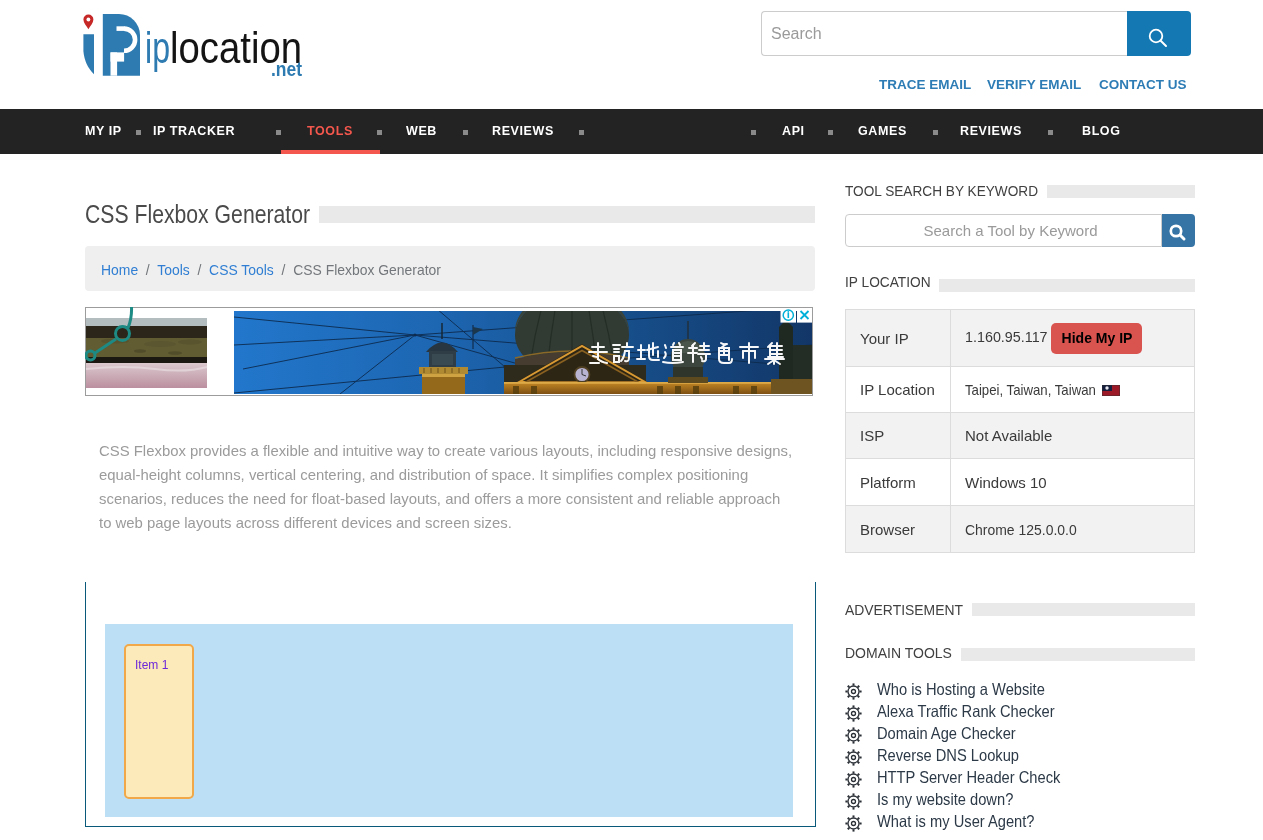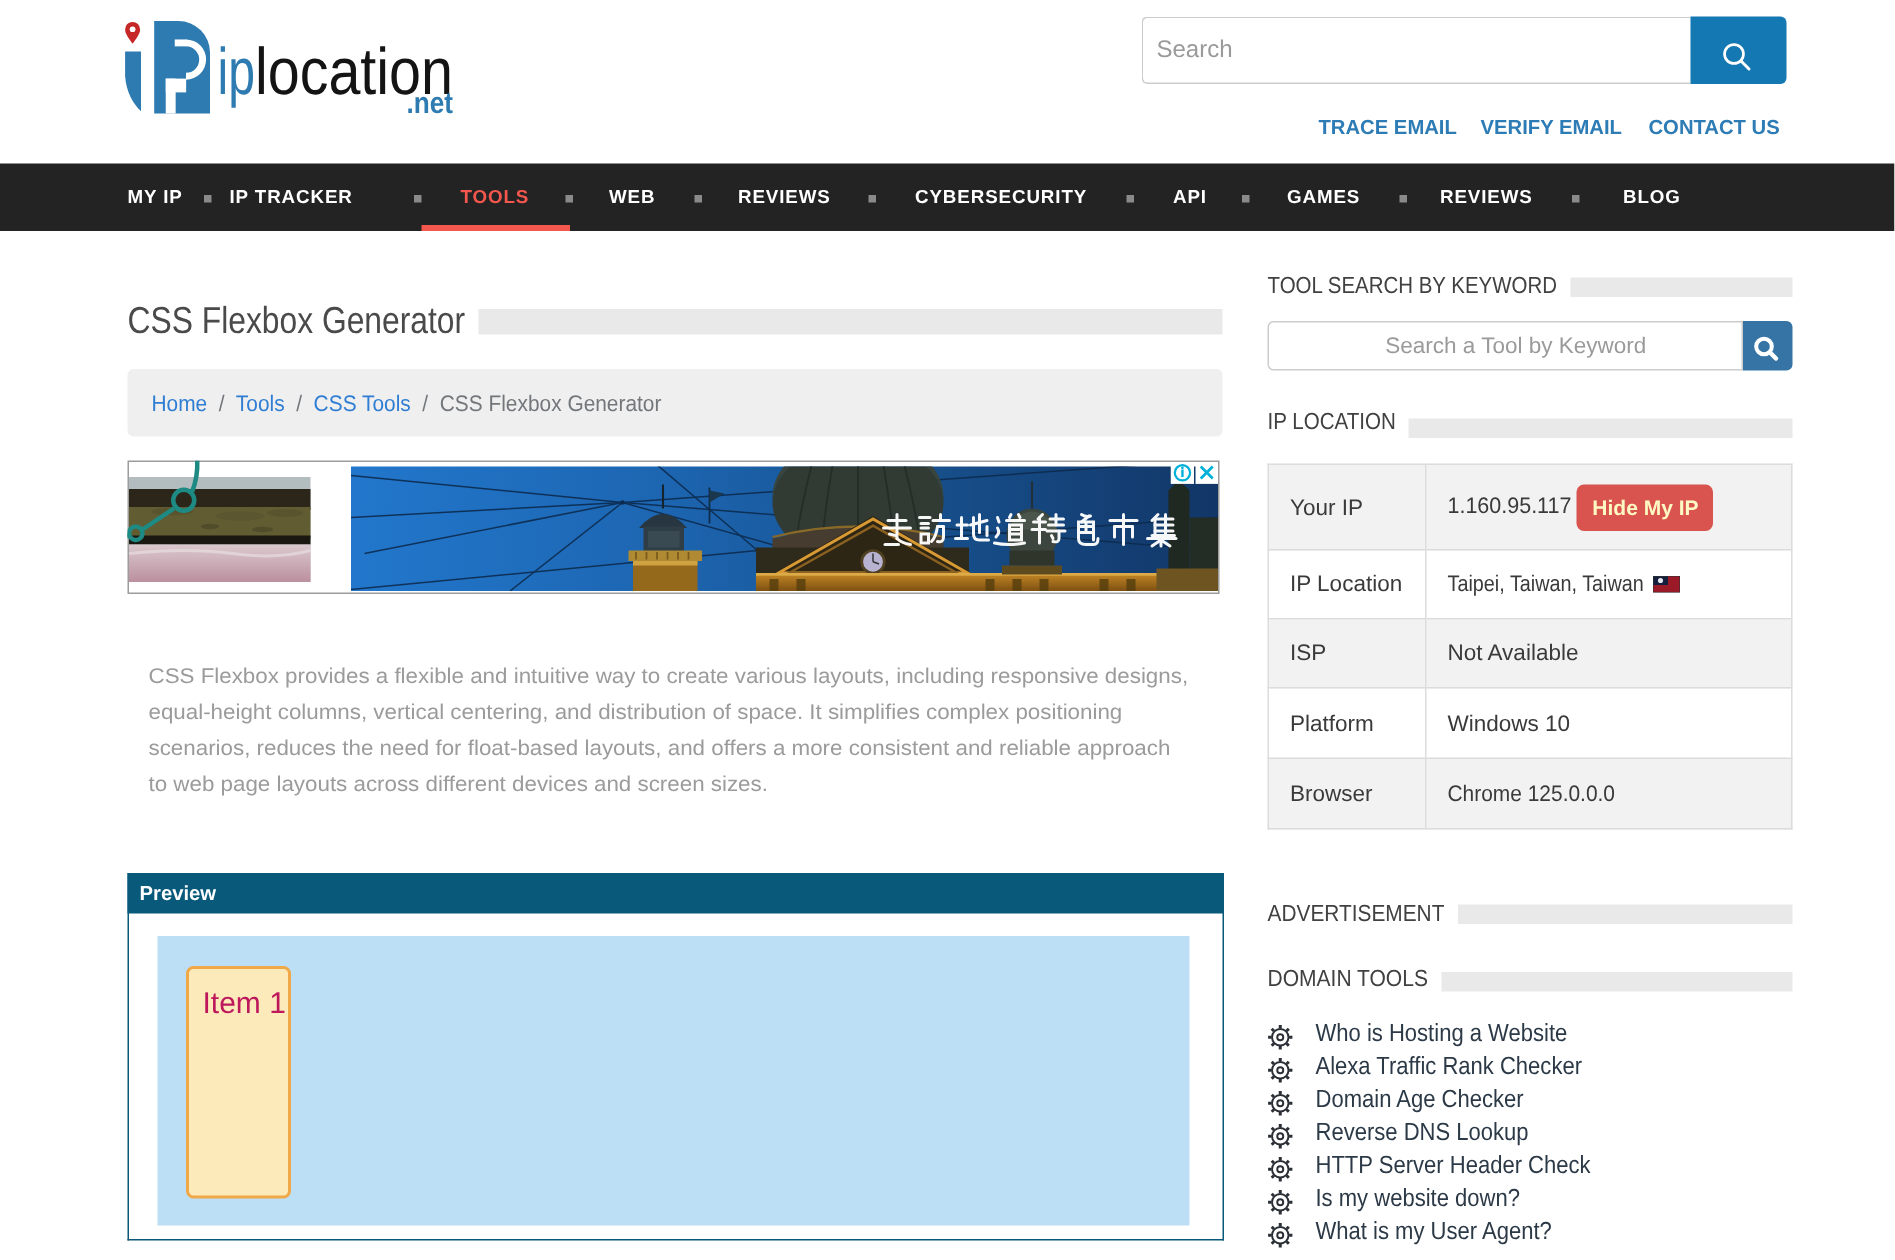--- a/index.html
+++ b/index.html
@@ -34,35 +34,35 @@
 #adbox { left:85px; top:307px; width:728px; height:89px; border:1px solid #9c9c9c; background:#fff; }
 
 #para { left:99px; top:439px; width:800px; font-size:14.2px; line-height:24px; color:#9b9b9b; transform:scaleX(1.05); transform-origin:0 0; white-space:nowrap; }
 
 #panel { left:85px; top:582px; width:731px; height:245px; border:1px solid #09597a;
   border-top:none; background:#fff; }
 #panelhead { left:85px; top:582px; width:731px; height:27px; background:#09597a;
   color:#fff; font-size:13.5px; font-weight:bold; line-height:27px; padding-left:8px; }
 #bluearea { left:105px; top:624px; width:688px; height:193px; background:#bddff6; }
 #item1 { left:124px; top:644px; width:70px; height:155px; background:#fdeaba;
-  border:2px solid #f0a848; border-radius:5px; font-size:20px; color:#be185d; }
+  border:2px solid #f0a848; border-radius:5px; font-size:12px; color:#6d28d9; }
 #item1 span { position:absolute; left:9px; top:12px; }
 
 
 .sidehead { font-size:15.5px; line-height:1; color:#414141; transform-origin:0 0; white-space:nowrap; }
 #tsearch { left:845px; top:214px; width:350px; height:33px;text-align:center; }
 #tsearch .inp { position:absolute; left:0; top:0; width:317px; height:33px; border:1px solid #ccc;
   border-radius:4px 0 0 4px; background:#fff; color:#9a9a9a; font-size:15px; line-height:31px; padding-left:14px; }
 #tsearch .btn { position:absolute; right:0; top:0; width:33px; height:33px; background:#3674a5; border-radius:0 4px 4px 0;}
 
 #iptable { left:845px; top:309px; width:350px; border-collapse:collapse; font-size:15px; color:#3a3a3a;}
 #iptable td { border:1px solid #dcdcdc; padding:0 0 0 14px; }
 #iptable tr.g { background:#f2f2f2; }
 #iptable td.l { width:105px; }
-#hidebtn { display:inline-block; background:#d9534f; color:#fef9c3; font-weight:bold;
+#hidebtn { display:inline-block; background:#d9534f; color:#000000; font-weight:bold;
   font-size:14px; border-radius:5px; width:91px; height:31px; line-height:31px; text-align:center;
   vertical-align:middle; margin-left:0px; }
 
 .dtool { position:absolute; left:845px; font-size:16.5px; color:#2c3947; }
 .dtool svg { position:absolute; left:0; top:3px; }
 .dtool span { position:absolute; left:32px; top:0; width:360px; transform:scaleX(0.89); transform-origin:0 0; white-space:nowrap; }
 </style>
 </head>
 <body>
 <div id="page">
@@ -106,21 +106,20 @@
   <div class="abs navitem" style="left:85px">MY IP</div>
   <div class="abs navsq" style="left:136px"></div>
   <div class="abs navitem" style="left:153px">IP TRACKER</div>
   <div class="abs navsq" style="left:276px"></div>
   <div class="abs navitem" style="left:307px;color:#f4574d">TOOLS</div>
   <div class="abs navsq" style="left:377px"></div>
   <div class="abs navitem" style="left:406px">WEB</div>
   <div class="abs navsq" style="left:463px"></div>
   <div class="abs navitem" style="left:492px">REVIEWS</div>
   <div class="abs navsq" style="left:579px"></div>
-  <div class="abs navitem" style="left:610px">CYBERSECURITY</div>
   <div class="abs navsq" style="left:751px"></div>
   <div class="abs navitem" style="left:782px">API</div>
   <div class="abs navsq" style="left:828px"></div>
   <div class="abs navitem" style="left:858px">GAMES</div>
   <div class="abs navsq" style="left:933px"></div>
   <div class="abs navitem" style="left:960px">REVIEWS</div>
   <div class="abs navsq" style="left:1048px"></div>
   <div class="abs navitem" style="left:1082px">BLOG</div>
   <div class="abs" id="redline"></div>
 
@@ -354,21 +353,20 @@
     <rect x="712" y="1" width="15" height="14.6" fill="#fff"></rect>
     <circle cx="703.3" cy="8.2" r="5.1" fill="none" stroke="#00b0d8" stroke-width="1.5"></circle>
     <line x1="703.3" y1="6" x2="703.3" y2="11" stroke="#00b0d8" stroke-width="1.6"></line>
     <circle cx="703.3" cy="4.9" r="0.9" fill="#00b0d8"></circle>
     <path d="M715.5,4 L723.5,12 M723.5,4 L715.5,12" stroke="#00b0d8" stroke-width="1.8"></path>
   </svg>
 
   <div class="abs" id="para">CSS Flexbox provides a flexible and intuitive way to create various layouts, including responsive designs,<br>equal-height columns, vertical centering, and distribution of space. It simplifies complex positioning<br>scenarios, reduces the need for float-based layouts, and offers a more consistent and reliable approach<br>to web page layouts across different devices and screen sizes.</div>
 
   <div class="abs" id="panel"></div>
-  <div class="abs" id="panelhead">Preview</div>
   <div class="abs" id="bluearea"></div>
   <div class="abs" id="item1">
       <span>Item 1</span>
     </div>
 
   <div class="abs sidehead" style="left:845px;top:183px;transform:scaleX(0.88)">TOOL SEARCH BY KEYWORD</div>
   <div class="abs hbar" style="left:1047px;top:185px;width:148px;height:13px"></div>
   <div class="abs" id="tsearch">
     <div class="inp">Search a Tool by Keyword</div>
     <div class="btn"></div>

